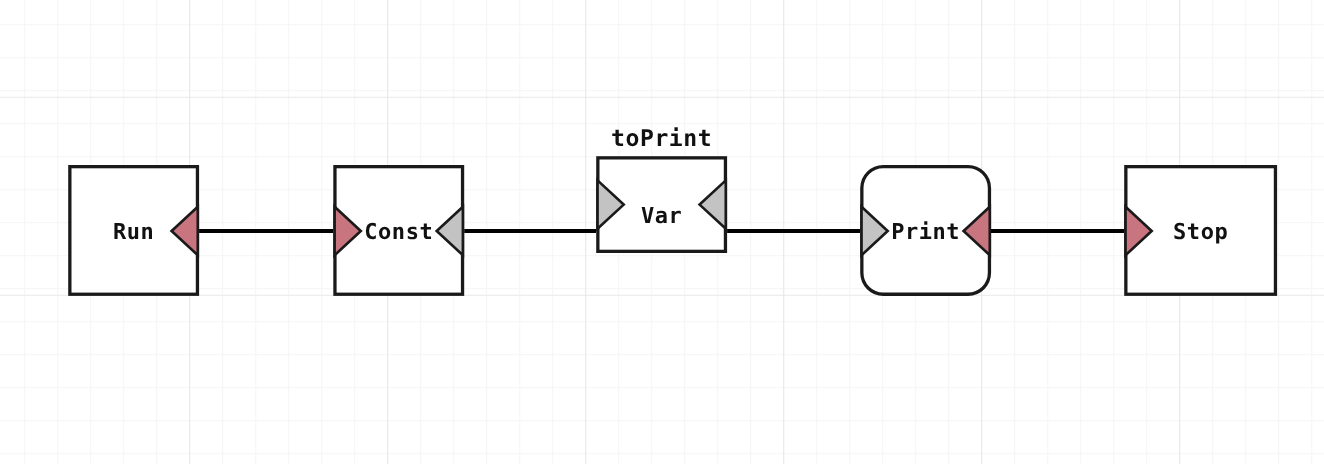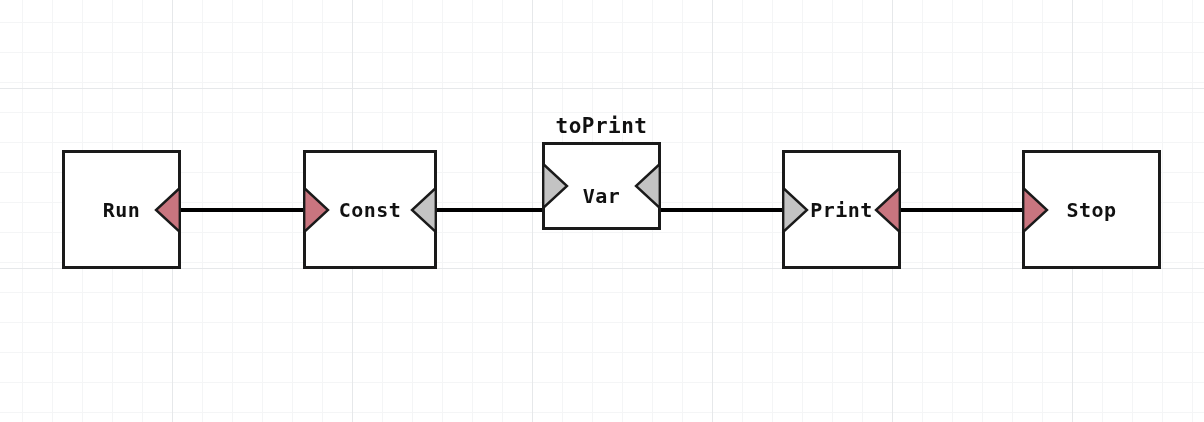--- a/index.html
+++ b/index.html
@@ -133,21 +133,21 @@
 
   <div id="node-layer">
       <div class="node" style="left: 62px; top: 150px; width: 119px; height: 119px; border-color: rgb(26, 26, 26); background: rgb(255, 255, 255);">
         <span class="node-label" style="color: rgb(17, 17, 17);">Run</span>
         <span class="port port-out">
           <svg width="26" height="48" viewBox="0 0 26 48">
             <polygon points="24.8,2 1,24 24.8,46" class="port-tri" fill="#c9757f" stroke="#1a1a1a"></polygon>
           </svg>
         </span>
       </div>
-      <div class="node" style="left: 303px; top: 150px; width: 134px; height: 119px; border-color: rgb(26, 26, 26); background: rgb(255, 255, 255);">
+      <div class="node" style="left: 303px; top: 150px; width: 119px; height: 119px; border-color: rgb(26, 26, 26); background: rgb(255, 255, 255);">
         <span class="port port-in">
           <svg width="26" height="48" viewBox="0 0 26 48">
             <polygon points="1.2,2 25,24 1.2,46" class="port-tri" fill="#c9757f" stroke="#1a1a1a"></polygon>
           </svg>
         </span>
         <span class="node-label" style="color: rgb(17, 17, 17);">Const</span>
         <span class="port port-out">
           <svg width="26" height="48" viewBox="0 0 26 48">
             <polygon points="24.8,2 1,24 24.8,46" class="port-tri" fill="#c3c3c3" stroke="#1a1a1a"></polygon>
           </svg>
@@ -160,21 +160,21 @@
             <polygon points="1.2,2 25,24 1.2,46" class="port-tri" fill="#c3c3c3" stroke="#1a1a1a"></polygon>
           </svg>
         </span>
         <span class="node-label" style="color: rgb(17, 17, 17); margin-top: 20px;">Var</span>
         <span class="port port-out">
           <svg width="26" height="48" viewBox="0 0 26 48">
             <polygon points="24.8,2 1,24 24.8,46" class="port-tri" fill="#c3c3c3" stroke="#1a1a1a"></polygon>
           </svg>
         </span>
       </div>
-      <div class="node" style="left: 782px; top: 150px; width: 119px; height: 119px; border-color: rgb(26, 26, 26); background: rgb(255, 255, 255);">
+      <div class="node" style="left: 782px; top: 150px; width: 119px; height: 119px; border-color: rgb(26, 26, 26); background: rgb(255, 255, 255); border-radius: 21px;">
         <span class="port port-in">
           <svg width="26" height="48" viewBox="0 0 26 48">
             <polygon points="1.2,2 25,24 1.2,46" class="port-tri" fill="#c3c3c3" stroke="#1a1a1a"></polygon>
           </svg>
         </span>
         <span class="node-label" style="color: rgb(17, 17, 17);">Print</span>
         <span class="port port-out">
           <svg width="26" height="48" viewBox="0 0 26 48">
             <polygon points="24.8,2 1,24 24.8,46" class="port-tri" fill="#c9757f" stroke="#1a1a1a"></polygon>
           </svg>

